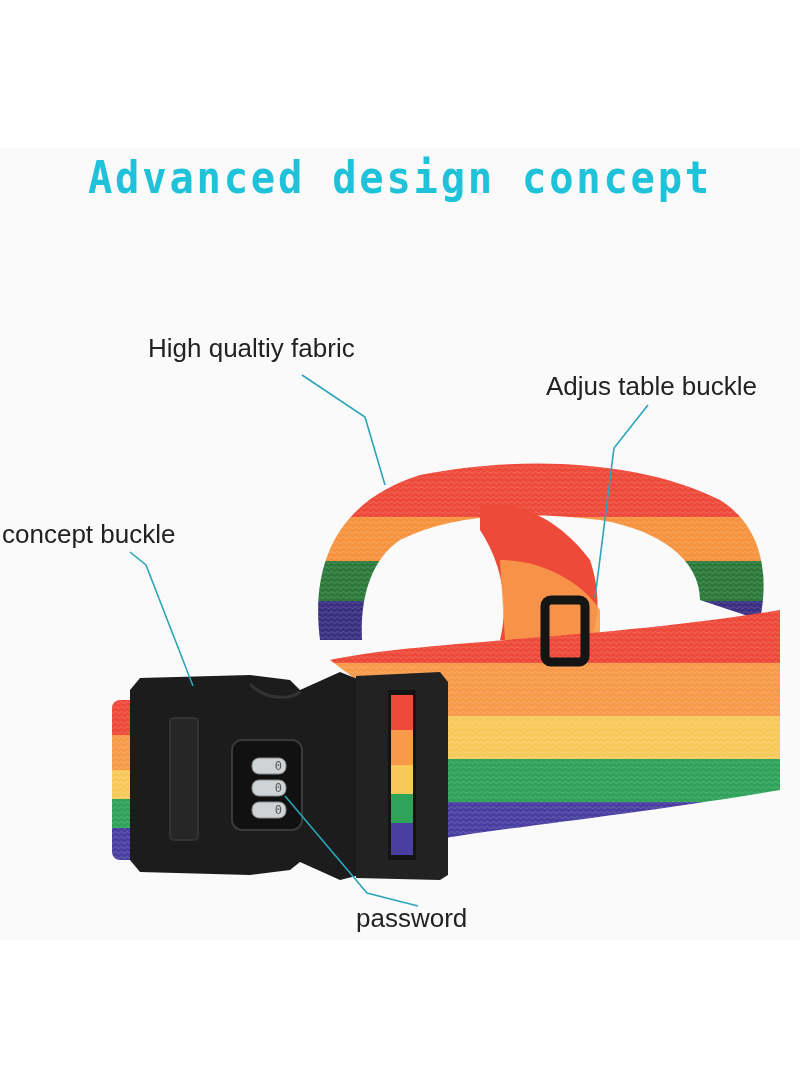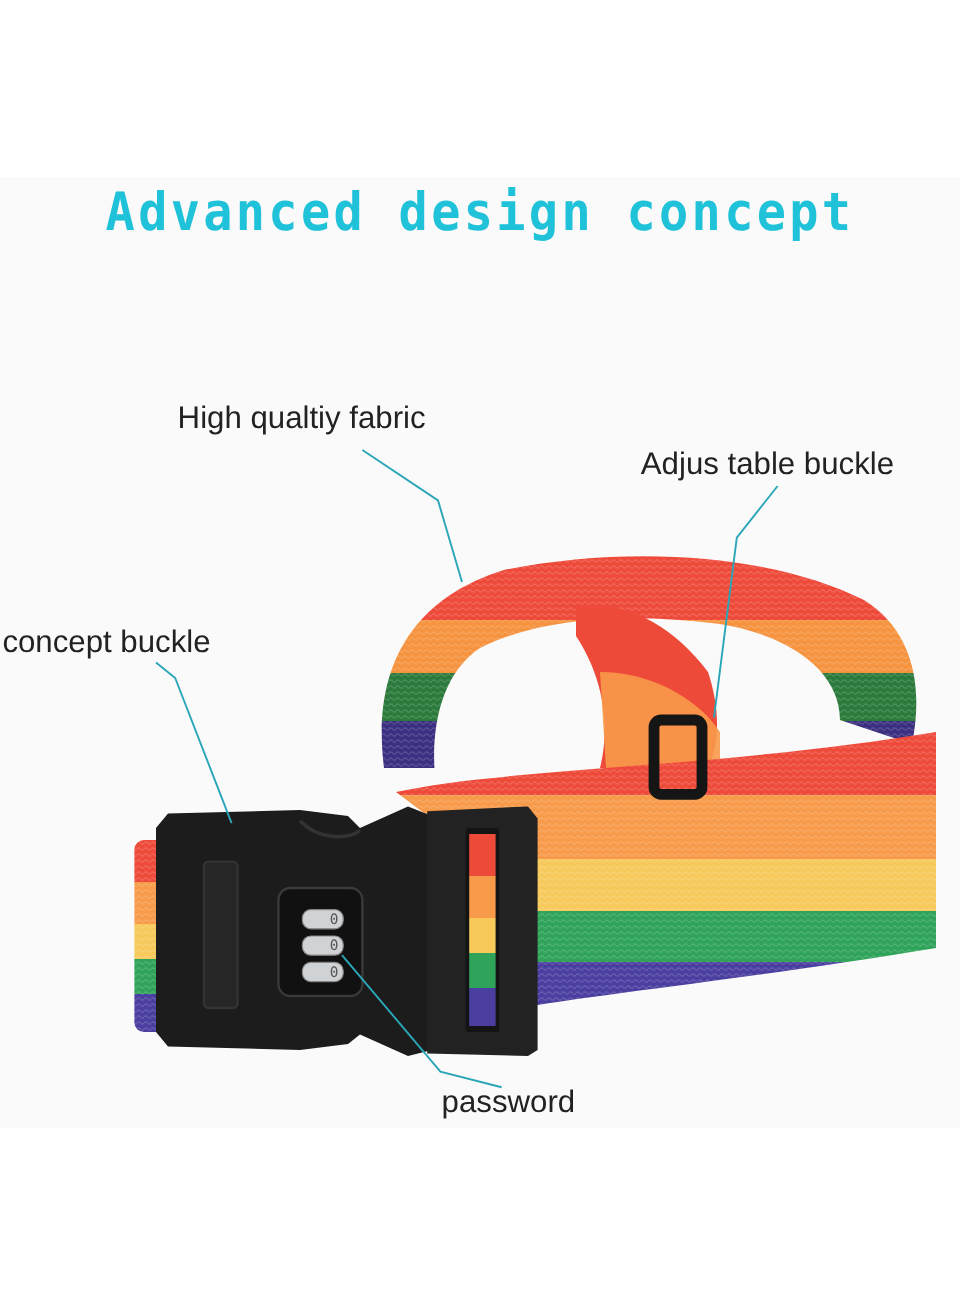--- a/index.html
+++ b/index.html
@@ -109,21 +109,21 @@
 
   <g fill="none" stroke="#2aa6b8" stroke-width="1.6">
     <polyline points="302,375 365,417 385,485"></polyline>
     <polyline points="648,405 614,448 595,598"></polyline>
     <polyline points="130,552 146,565 193,686"></polyline>
     <polyline points="285,796 367,893 418,906"></polyline>
   </g>
 </svg>
 
 <div class="label" style="left:148px; top:332px;">High qualtiy fabric</div>
-<div class="label" style="left:534px; top:370px;">Adjus table buckle</div>
+<div class="label" style="left:546px; top:370px;">Adjus table buckle</div>
 <div class="label" style="left:2px; top:518px;">concept buckle</div>
-<div class="label" style="left:368px; top:902px;">password</div>
+<div class="label" style="left:356px; top:902px;">password</div>
 
 <div style="position:absolute; left:252px; top:755px; width:34px; font-family:'DejaVu Sans Mono', monospace; font-size:12px; color:#555; text-align:right; line-height:22px;">
   <div style="padding-right:4px;">0</div>
   <div style="padding-right:4px;">0</div>
   <div style="padding-right:4px;">0</div>
 </div>
 
 </body></html>

